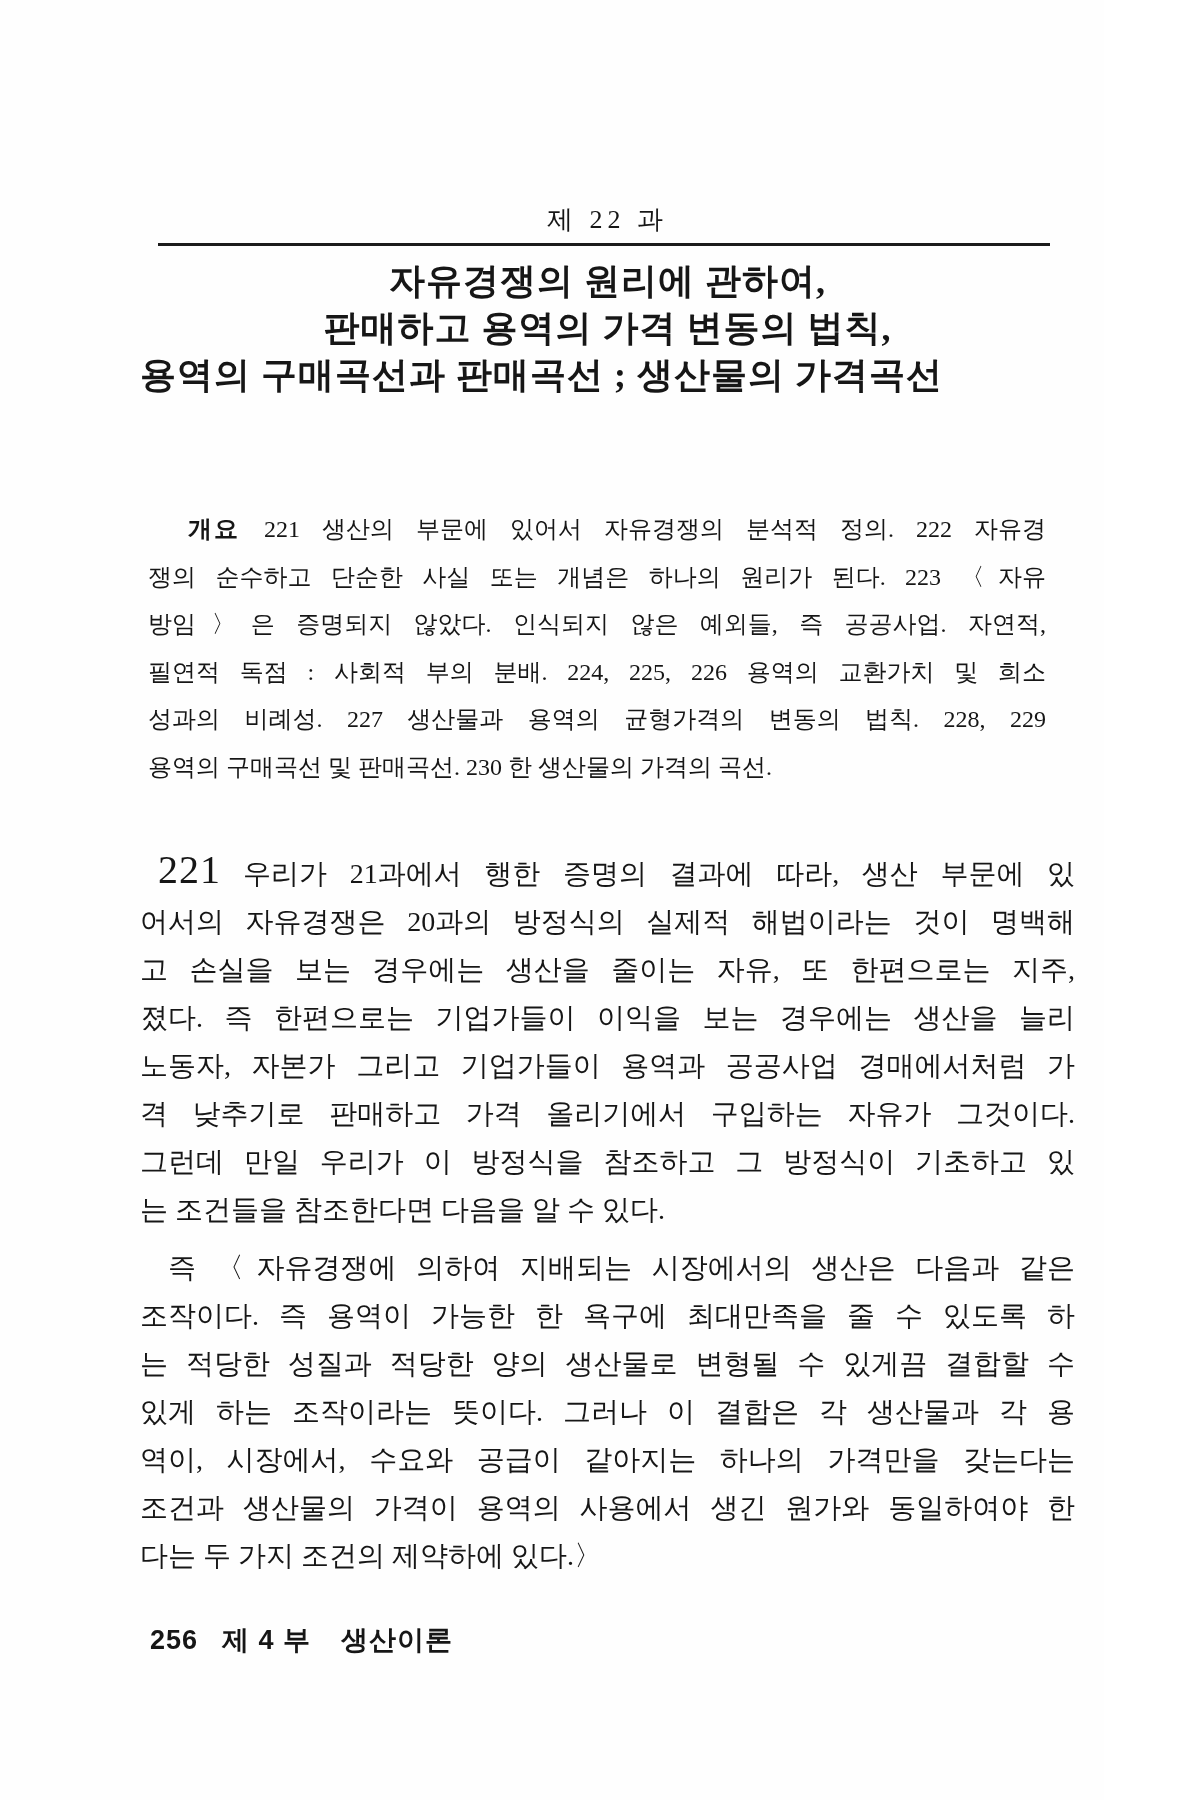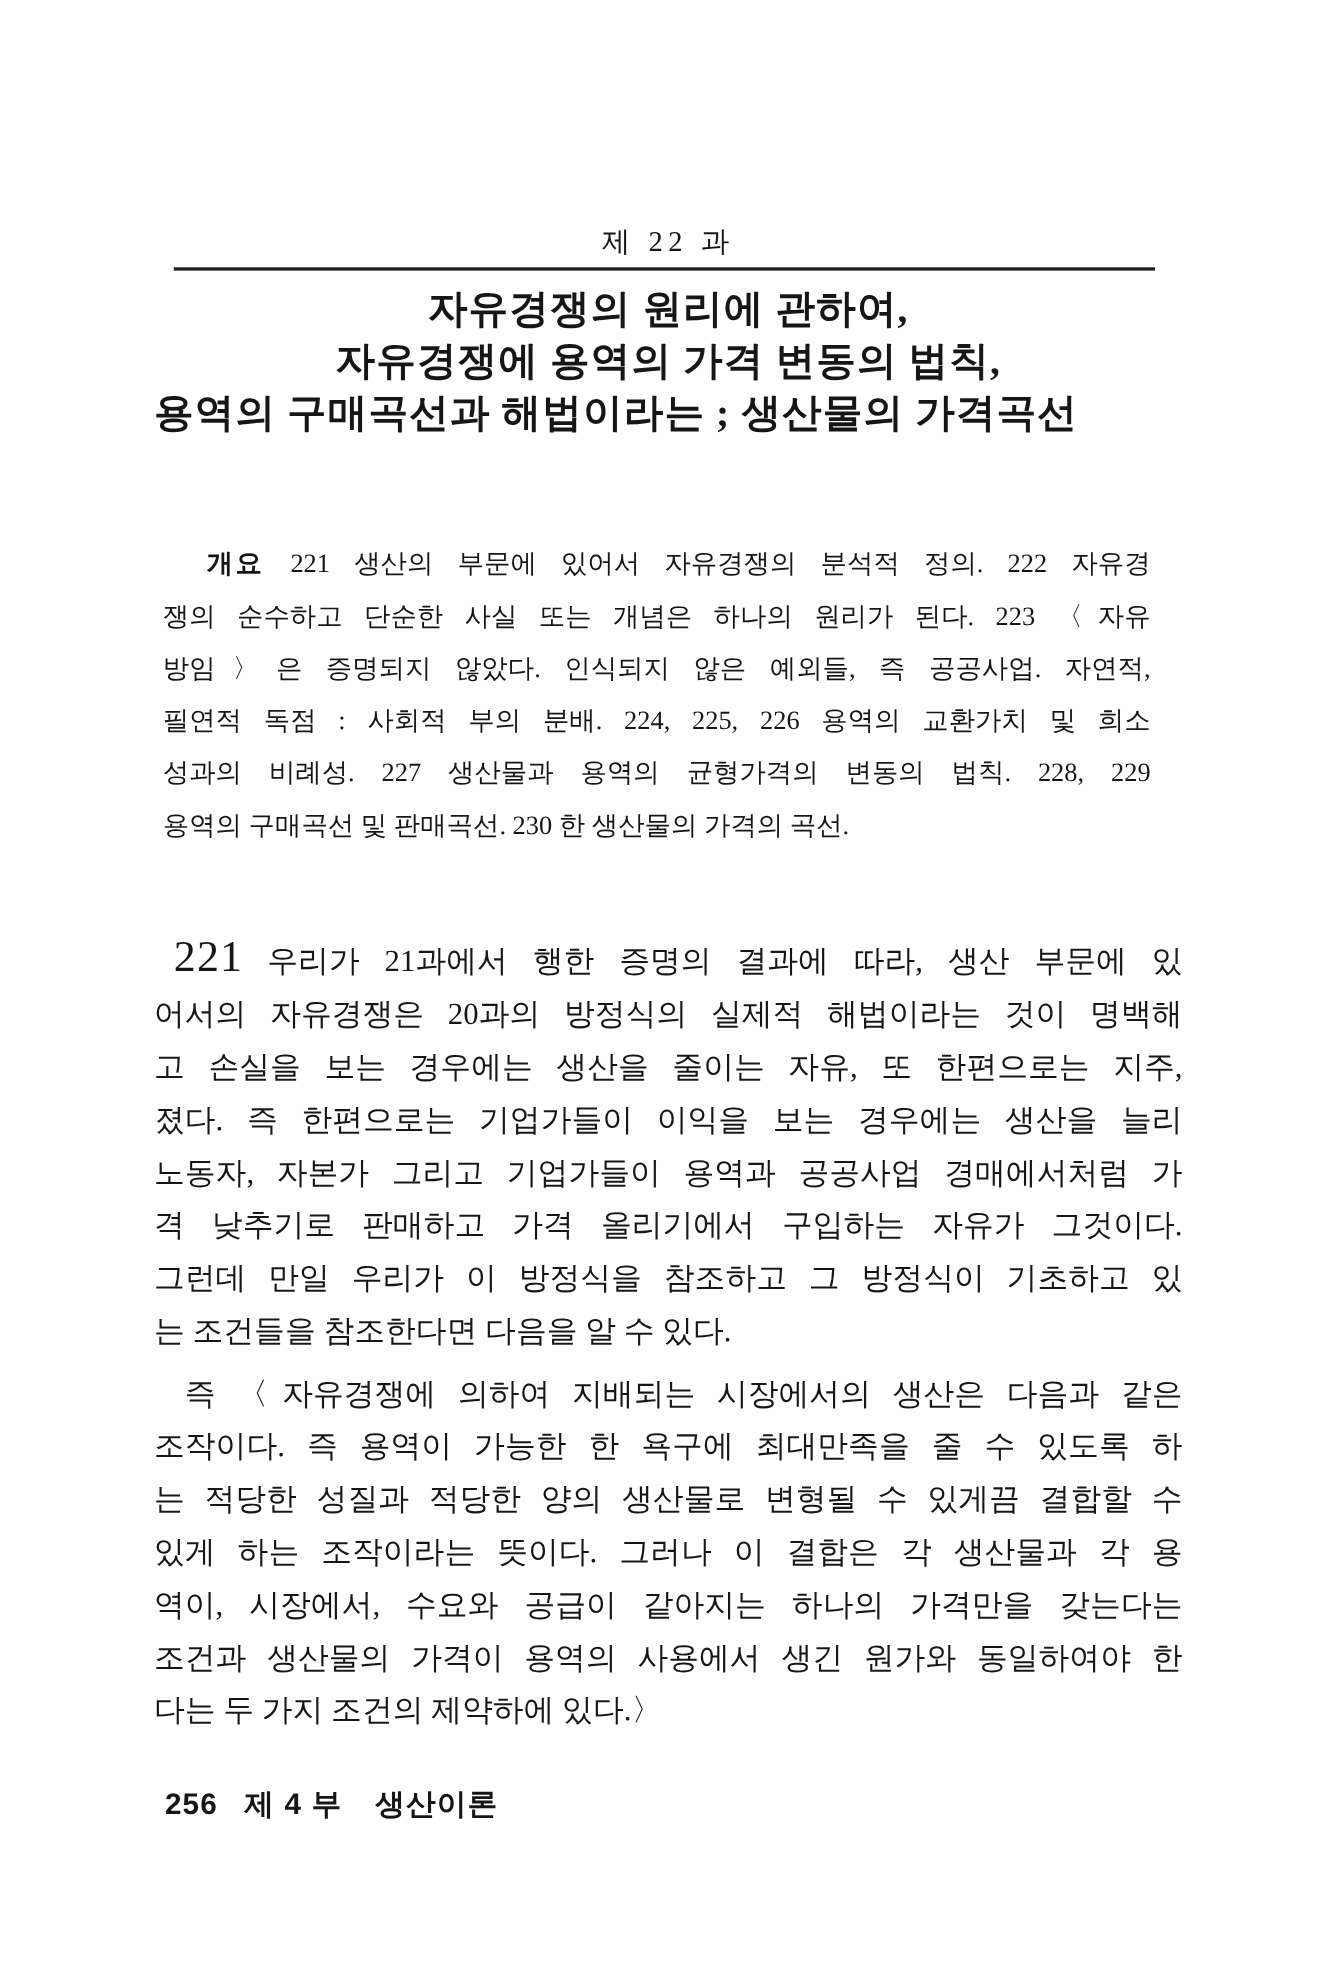--- a/index.html
+++ b/index.html
@@ -35,21 +35,21 @@
     font-size: 36px;
     line-height: 47px;
     font-weight: 600;
     letter-spacing: 1px;
   }
 
   .jline { text-align: justify; text-align-last: justify; }
   .lines > div:last-child { text-align-last: left; }
 
   .overview {
-    top: 490px;
+    top: 506px;
     left: 148px;
     width: 898px;
     font-size: 24px;
   }
   .overview .line, .overview > div { line-height: 47.5px; }
   .ov-first { padding-left: 40px; }
   .ov-label { font-weight: 700; margin-right: 24px; letter-spacing: 2px; }
 
   .body-para { font-size: 28px; }
   .body-para .line, .body-para > div { line-height: 48px; }
@@ -82,22 +82,22 @@
 <body>
 
 <div class="page">
 
   <div class="abs chapter-label">제 22 과</div>
 
   <div class="rule" style="position:absolute;"></div>
 
   <div class="abs title-block lines">
       <div class="title-line">자유경쟁의 원리에 관하여,</div>
-      <div class="title-line">자유경쟁에 용역의 가격 변동의 법칙,</div>
-      <div class="title-line">용역의 구매곡선과 해법이라는 ; 생산물의 가격곡선</div>
+      <div class="title-line">판매하고 용역의 가격 변동의 법칙,</div>
+      <div class="title-line">용역의 구매곡선과 판매곡선 ; 생산물의 가격곡선</div>
     </div>
 
   <div class="abs overview">
     <div class="jline ov-first"><span class="ov-label">개요</span><span>221 생산의 부문에 있어서 자유경쟁의 분석적 정의. 222 자유경</span></div>
     <div class="lines">
         <div class="line jline">쟁의 순수하고 단순한 사실 또는 개념은 하나의 원리가 된다. 223 〈자유</div>
         <div class="line jline">방임〉은 증명되지 않았다. 인식되지 않은 예외들, 즉 공공사업. 자연적,</div>
         <div class="line jline">필연적 독점 : 사회적 부의 분배. 224, 225, 226 용역의 교환가치 및 희소</div>
         <div class="line jline">성과의 비례성. 227 생산물과 용역의 균형가격의 변동의 법칙. 228, 229</div>
         <div class="line jline">용역의 구매곡선 및 판매곡선. 230 한 생산물의 가격의 곡선.</div>

